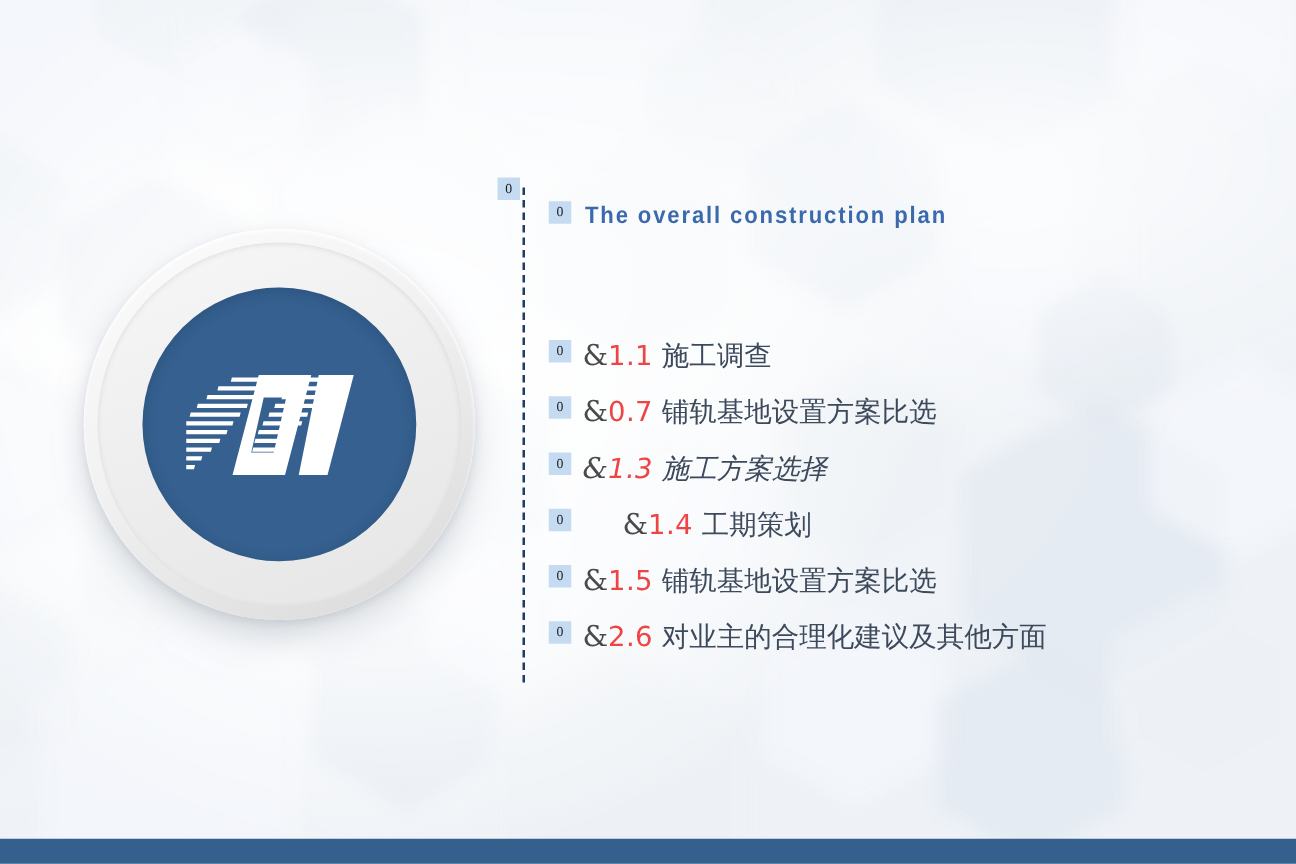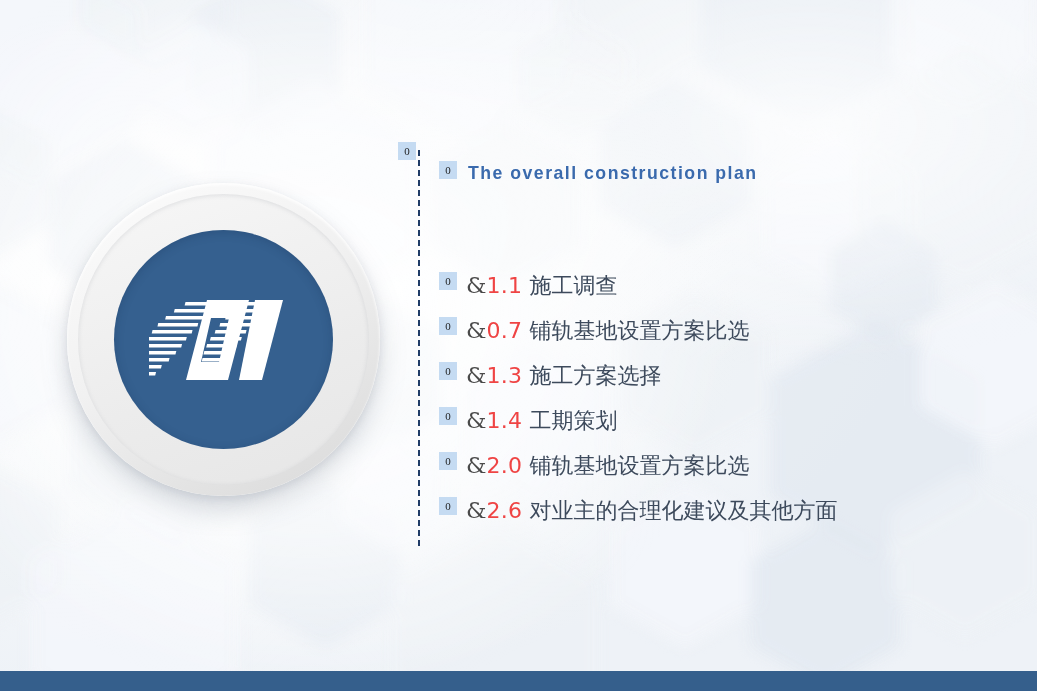--- a/index.html
+++ b/index.html
@@ -282,30 +282,30 @@
   <div class="agenda">
 
     <div class="agenda-item" style="top:0px;">
       <span class="agenda-bullet">&amp;</span><span class="agenda-num">1.1</span><span class="agenda-text">施工调查</span>
     </div>
 
     <div class="agenda-item" style="top:45px;">
       <span class="agenda-bullet">&amp;</span><span class="agenda-num">0.7</span><span class="agenda-text">铺轨基地设置方案比选</span>
     </div>
 
-    <div class="agenda-item" style="top:90px;">
+    <div class="agenda-item" style="top:90px;font-style:italic;">
       <span class="agenda-bullet">&amp;</span><span class="agenda-num">1.3</span><span class="agenda-text">施工方案选择</span>
     </div>
 
-    <div class="agenda-item" style="top:135px;">
+    <div class="agenda-item" style="top:135px;margin-left:32px;">
       <span class="agenda-bullet">&amp;</span><span class="agenda-num">1.4</span><span class="agenda-text">工期策划</span>
     </div>
 
     <div class="agenda-item" style="top:180px;">
-      <span class="agenda-bullet">&amp;</span><span class="agenda-num">2.0</span><span class="agenda-text">铺轨基地设置方案比选</span>
+      <span class="agenda-bullet">&amp;</span><span class="agenda-num">1.5</span><span class="agenda-text">铺轨基地设置方案比选</span>
     </div>
 
     <div class="agenda-item" style="top:225px;">
       <span class="agenda-bullet">&amp;</span><span class="agenda-num">2.6</span><span class="agenda-text">对业主的合理化建议及其他方面</span>
     </div>
 
   </div>
 
   <div class="bottom-bar"></div>
 

